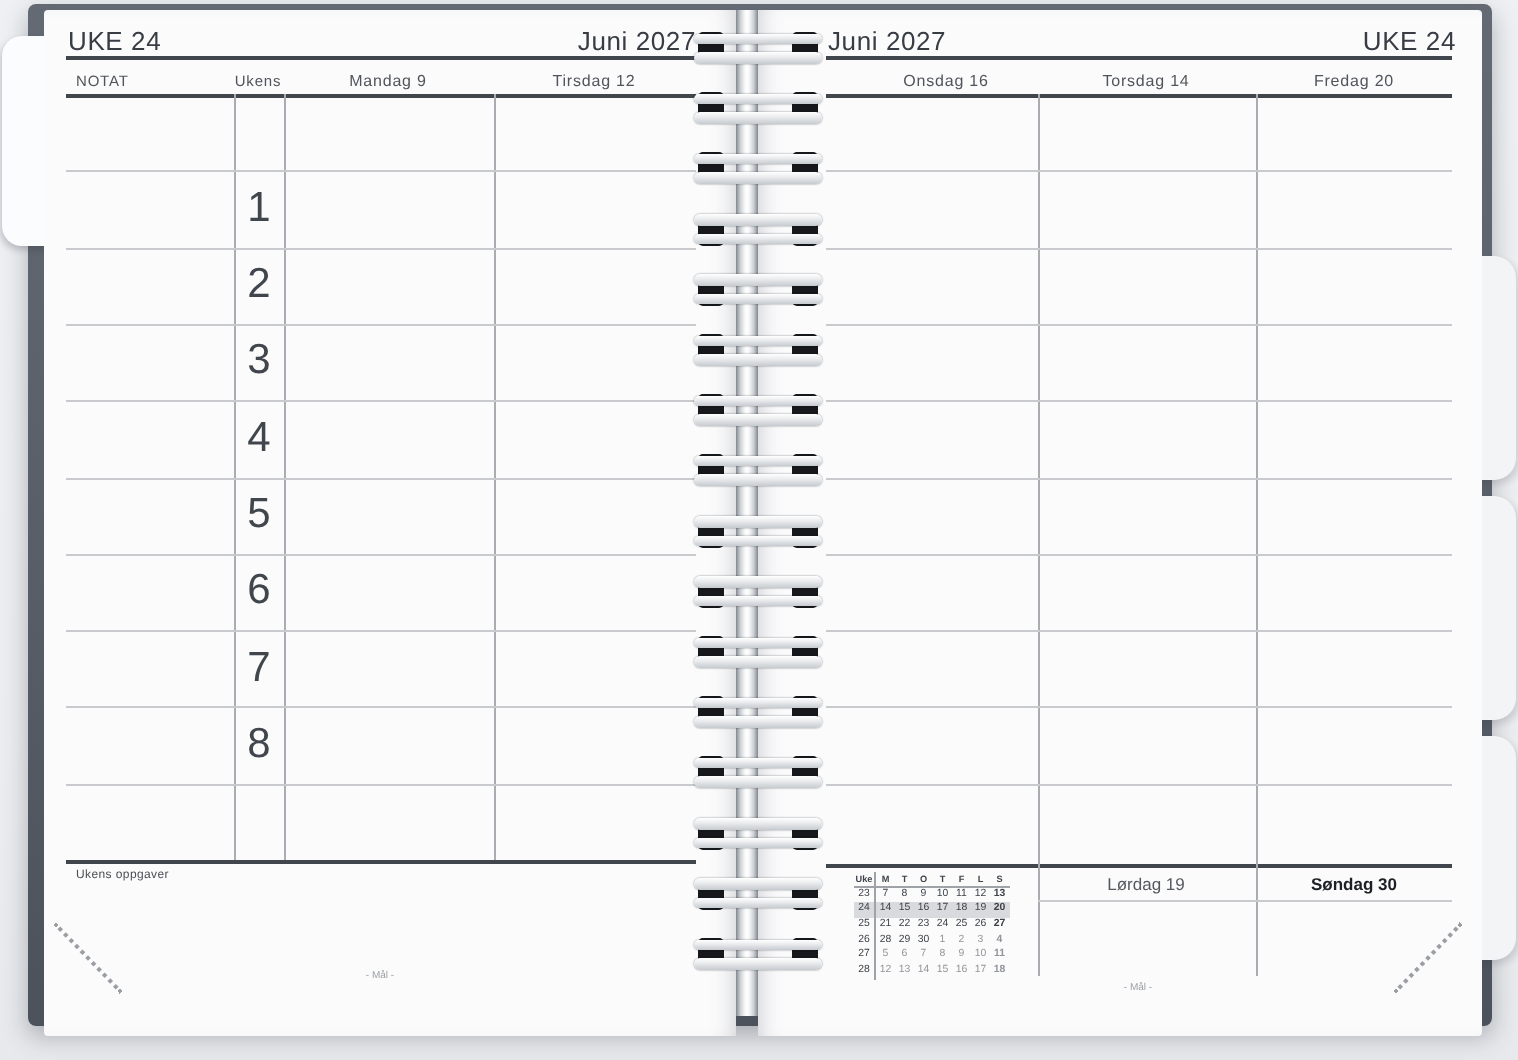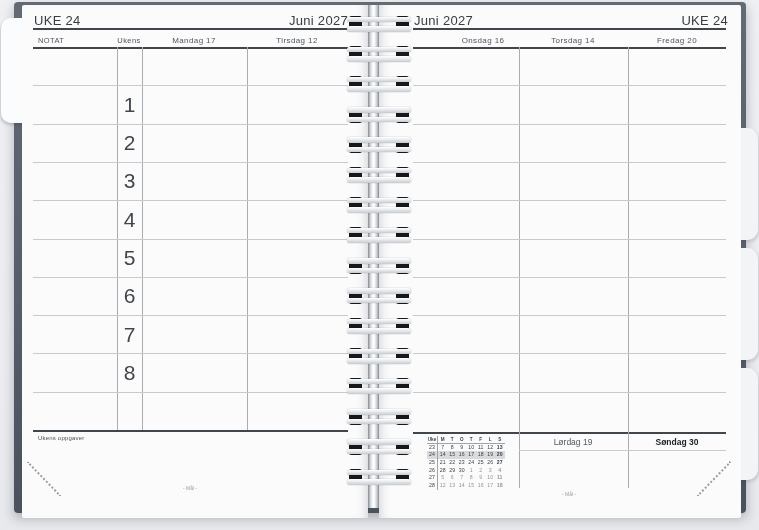--- a/index.html
+++ b/index.html
@@ -118,21 +118,21 @@
   <div class="tab tab-right" style="top:368px"></div>
 
   <div class="page page-left" id="lp">
     <div class="pg-title t-left" style="left:12px">UKE 24</div>
     <div class="pg-title t-right" style="right:20px">Juni 2027</div>
 
     <div class="thick" style="left:11px;width:315px;top:23px"></div>
 
     <div class="col-head" style="left:16px">NOTAT</div>
     <div class="col-head centered" style="left:107px">Ukens</div>
-    <div class="col-head centered" style="left:172px;font-size:8px">Mandag 17</div>
+    <div class="col-head centered" style="left:172px;font-size:8px">Mandag 9</div>
     <div class="col-head centered" style="left:275px;font-size:8px">Tirsdag 12</div>
 
     <div class="thick" style="left:11px;width:315px;top:42px"></div>
     <div class="thick" style="left:11px;width:315px;top:425px"></div>
 
     <div class="vline" style="left:95px;top:42px;height:383px"></div>
     <div class="vline" style="left:120px;top:42px;height:383px"></div>
     <div class="vline" style="left:225px;top:42px;height:383px"></div>
 
     <div class="tiny-label" style="left:16px;top:430px">Ukens oppgaver</div>
@@ -157,21 +157,21 @@
       <div class="hour-num" style="top: 348.4px;">7</div>
       <div class="hour-num" style="top: 386.7px;">8</div>
     </div>
 
   <div class="page page-right" id="rp">
     <div class="pg-title t-left" style="left:35px">Juni 2027</div>
     <div class="pg-title t-right" style="right:13px">UKE 24</div>
 
     <div class="thick" style="left:34px;width:313px;top:23px"></div>
 
-    <div class="col-head centered" style="left:104px;font-size:8px">Onsdag 16</div>
+    <div class="col-head centered" style="left:94px;font-size:8px">Onsdag 16</div>
     <div class="col-head centered" style="left:194px;font-size:8px">Torsdag 14</div>
     <div class="col-head centered" style="left:298px;font-size:8px">Fredag 20</div>
 
     <div class="thick" style="left:34px;width:313px;top:42px"></div>
     <div class="thick" style="left:34px;width:313px;top:427px"></div>
 
     <div class="vline" style="left:140px;top:42px;height:385px"></div>
     <div class="vline" style="left:249px;top:42px;height:385px"></div>
 
     <div class="vline" style="left:140px;top:427px;height:56px"></div>

